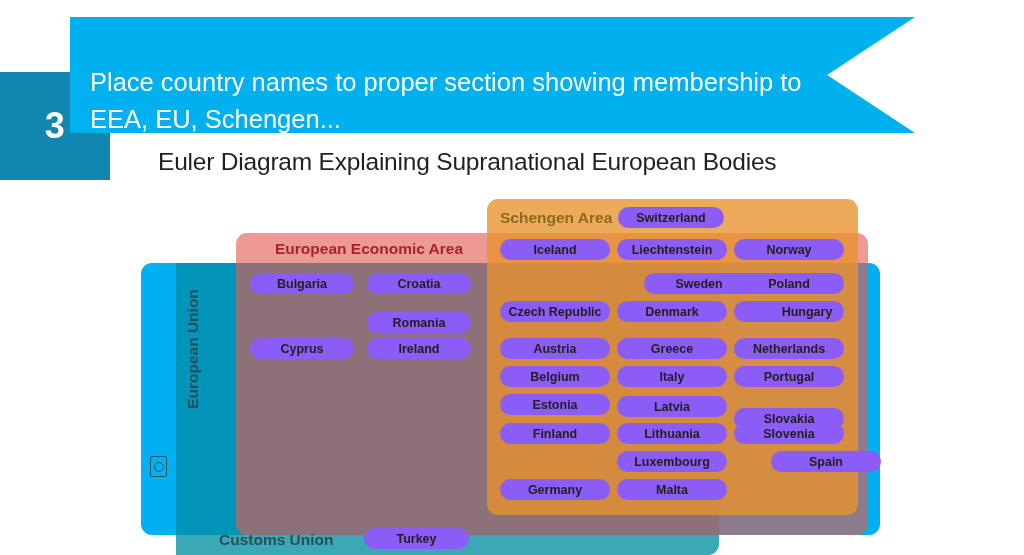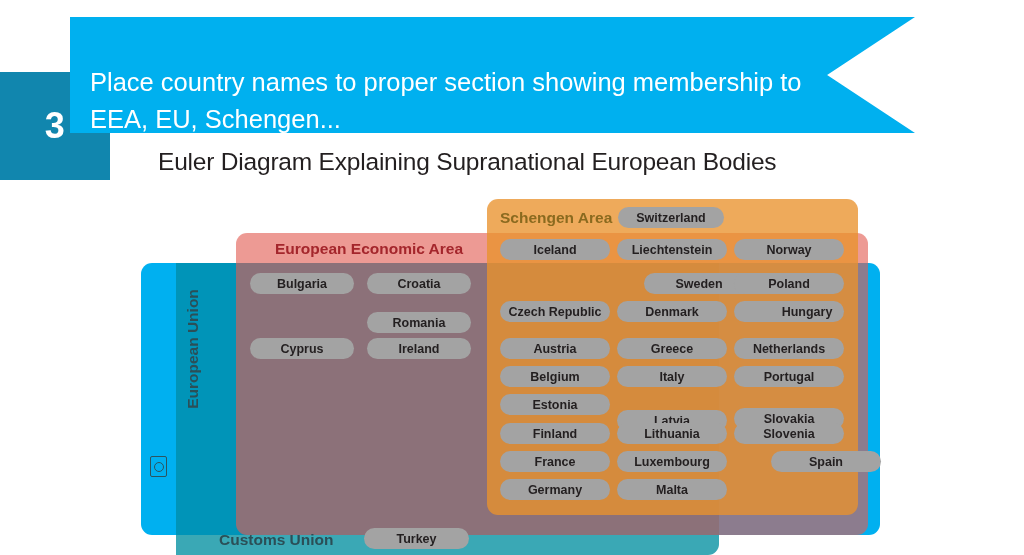--- a/index.html
+++ b/index.html
@@ -120,21 +120,21 @@
   .eu-icon::after {
     content: ""; position: absolute;
     left: 50%; top: 50%; transform: translate(-50%,-50%);
     width: 8px; height: 8px; border: 1.6px solid #2b5560; border-radius: 50%;
   }
 
   
   .pill {
     position: absolute; z-index: 8;
     height: 21px;
-    background: #a3a3a3;
+    background: #8b5cf6;
     border-radius: 11px;
     display: flex; align-items: center; justify-content: center;
     font-size: 12.5px; font-weight: 700; color: #231f20;
     white-space: nowrap;
   }
   .pill.w-ch  { width: 106px; }
   .pill.w-a   { width: 110px; }
   .pill.w-b   { width: 104px; }
   .pill.w-tr  { width: 105px; }
 </style>
@@ -184,28 +184,27 @@
 
   <div class="pill w-a" style="left:500px; top:338px;">Austria</div>
   <div class="pill w-a" style="left:617px; top:338px;">Greece</div>
   <div class="pill w-a" style="left:734px; top:338px;">Netherlands</div>
 
   <div class="pill w-a" style="left:500px; top:366px;">Belgium</div>
   <div class="pill w-a" style="left:617px; top:366px;">Italy</div>
   <div class="pill w-a" style="left:734px; top:366px;">Portugal</div>
 
   <div class="pill w-a" style="left:500px; top:394px;">Estonia</div>
-  <div class="pill w-a" style="left:617px; top:410px;">Latvia</div>
+  <div class="pill w-a" style="left:617px; top:396px;">Latvia</div>
   <div class="pill w-a" style="left:734px; top:408px;">Slovakia</div>
 
   <div class="pill w-a" style="left:500px; top:423px;">Finland</div>
   <div class="pill w-a" style="left:617px; top:423px;">Lithuania</div>
   <div class="pill w-a" style="left:734px; top:423px;">Slovenia</div>
 
-  <div class="pill w-a" style="left:500px; top:451px;">France</div>
   <div class="pill w-a" style="left:617px; top:451px;">Luxembourg</div>
   <div class="pill w-a" style="left:734px; top:451px;margin-left:37px;">Spain</div>
 
   <div class="pill w-a" style="left:500px; top:479px;">Germany</div>
   <div class="pill w-a" style="left:617px; top:479px;">Malta</div>
 
   <div class="pill w-tr" style="left:364px; top:528px;">Turkey</div>
 
 </div>
 

